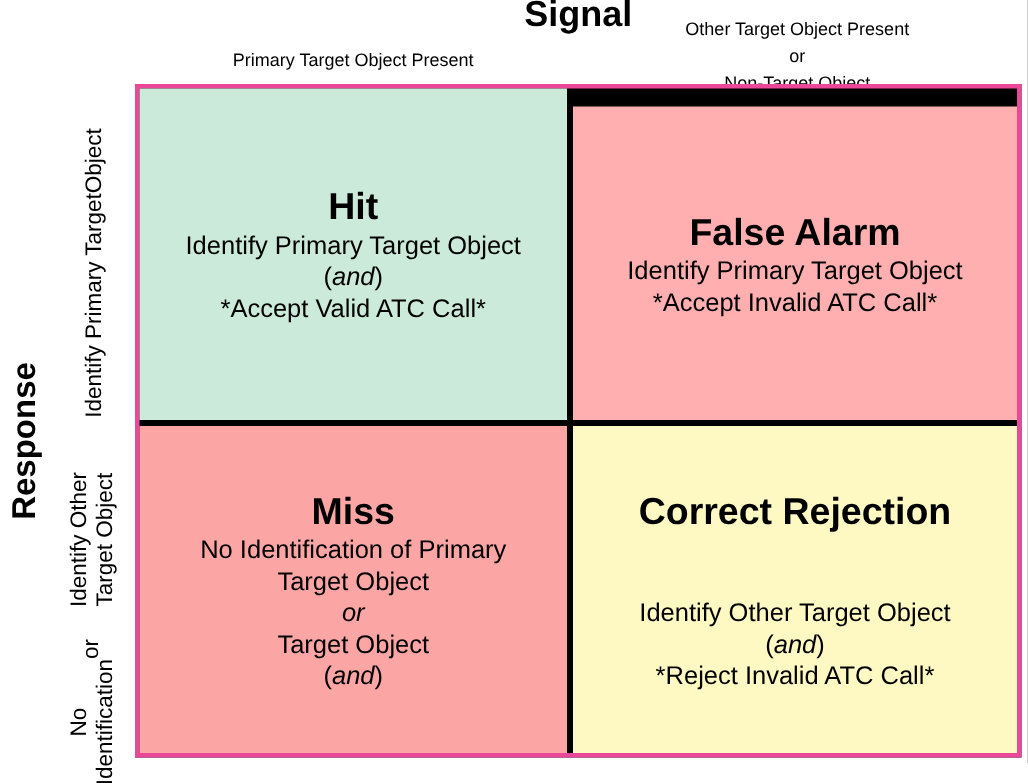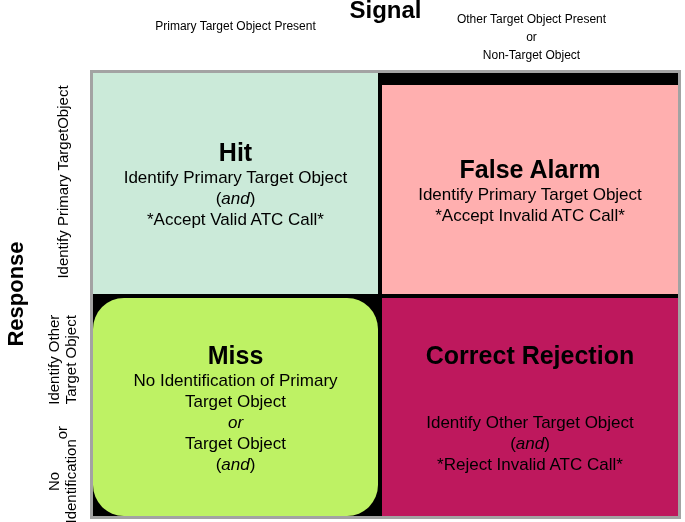--- a/index.html
+++ b/index.html
@@ -8,34 +8,34 @@
     font-family:"Liberation Sans", sans-serif; color:#000;
     background:#ffffff; overflow:hidden;
   }
   .signal-title {
     position:absolute; left:90px; top:-3px; width:591px;
     text-align:center; font-weight:bold; font-size:24px; line-height:26px;
   }
   .col-header {
     position:absolute; text-align:center; font-size:12px; line-height:18px;
   }
-  .col-header.c1 { left:90px;  top:17px; width:291px; }
+  .col-header.c1 { left:90px;  top:31px; width:291px; }
   .col-header.c2 { left:382px; top:10px; width:299px; }
   .vlabel {
     position:absolute; display:flex; align-items:center; justify-content:center;
     text-align:center; transform:rotate(-90deg);
   }
   .response-title { font-weight:bold; font-size:22px; left:-54px; top:279px; width:140px; height:30px; }
   .row-label { font-size:15px; line-height:17px; }
   .row-label.r1 { left:-53px; top:164px; width:230px; height:36px; }
   .row-label.r2 { left:-54px; top:382px; width:230px; height:53px; }
   .matrix {
-    position:absolute; left:90px; top:70px;
+    position:absolute; left:90px; top:56px;
     width:585px; height:443px;
-    border:3px solid #a3a3a3; background:#000;
+    border:3px solid #ec4899; background:#000;
     display:grid; grid-template-columns:285px 296px; grid-template-rows:221px 218px;
     gap:4px;
   }
   .cell {
     display:flex; flex-direction:column; justify-content:center; align-items:center;
     text-align:center; padding:0 6px; box-sizing:border-box;
   }
   .cell-title { font-weight:bold; font-size:25px; line-height:30px; }
   .cell-body .line { font-size:17px; line-height:21px; }
   .line em { }
@@ -80,32 +80,32 @@
     </div>
 
     <div class="cell" style="background: rgb(255, 175, 175); margin-top: 12px;">
       <div class="cell-title">False Alarm</div>
       <div class="cell-body">
           <div class="line"><span>Identify Primary Target Object</span></div>
           <div class="line"><span>*Accept Invalid ATC Call*</span></div>
         </div>
     </div>
 
-    <div class="cell" style="background: #bef264; border-radius: 31px;">
+    <div class="cell" style="background: #fca5a5;">
       <div class="cell-title">Miss</div>
       <div class="cell-body">
           <div class="line"><span>No Identification of Primary</span></div>
           <div class="line"><span>Target Object</span></div>
           <div class="line"><em>or</em></div>
           <div class="line"><span>Target Object</span></div>
           <div class="line"><span>(</span><em>and</em><span>)</span></div>
         </div>
     </div>
 
-    <div class="cell" style="background: #be185d; gap: 42px;">
+    <div class="cell" style="background: #fef9c3; gap: 42px;">
       <div class="cell-title">Correct Rejection</div>
       <div class="cell-body">
           <div class="line"><span>Identify Other Target Object</span></div>
           <div class="line"><span>(</span><em>and</em><span>)</span></div>
           <div class="line"><span>*Reject Invalid ATC Call*</span></div>
         </div>
     </div>
 
   </div>
 </div>

